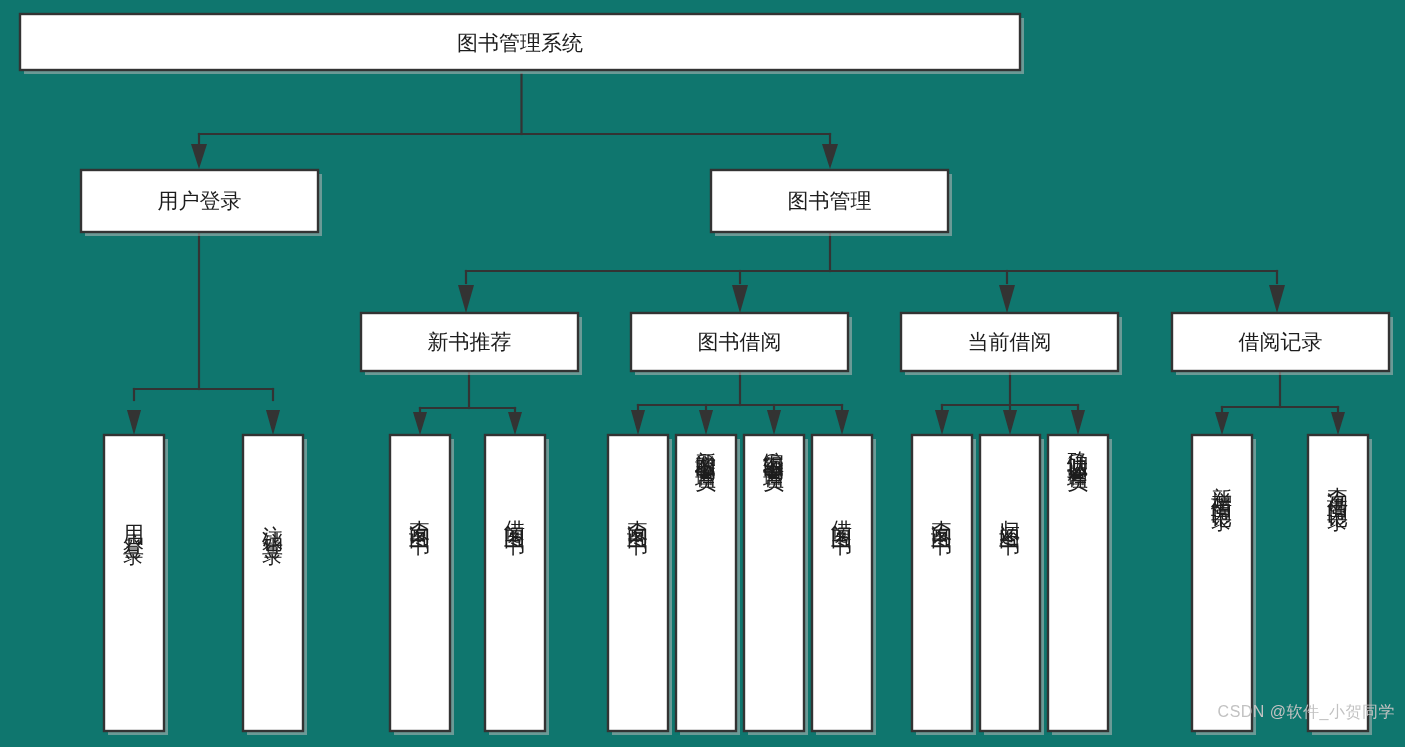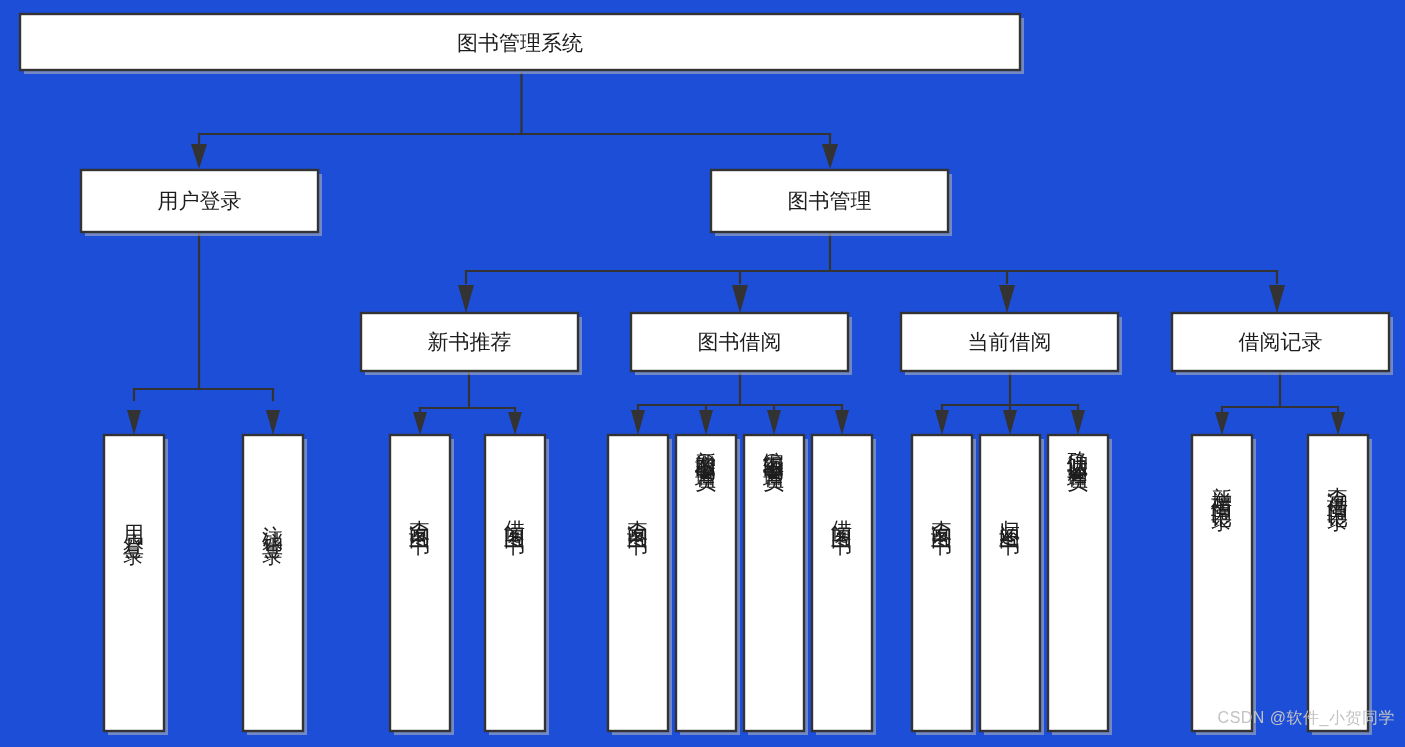--- a/index.html
+++ b/index.html
@@ -10,21 +10,21 @@
   body {
     width: 1405px;
     height: 747px;
     font-family: "Liberation Sans", "DejaVu Sans", sans-serif;
     overflow: hidden;
   }
   #diagram-root {
     position: relative;
     width: 1405px;
     height: 747px;
-    background: #1d4ed8;
+    background: #0f766e;
   }
   svg#tree-svg {
     position: absolute;
     left: 0;
     top: 0;
     width: 1405px;
     height: 747px;
     display: block;
   }
   .node-box {
@@ -54,21 +54,21 @@
   }
   .node-label-v {
     font-family: "Liberation Sans", "DejaVu Sans", sans-serif;
     font-size: 21px;
     fill: #1d1d1d;
     text-anchor: middle;
   }
   .watermark {
     position: absolute;
     right: 10px;
-    bottom: 18px;
+    bottom: 24px;
     font-family: "Liberation Sans", "DejaVu Sans", sans-serif;
     font-size: 16px;
     color: #c2c2c2;
     letter-spacing: 0.5px;
     white-space: nowrap;
     user-select: none;
   }
 </style>
 </head>
 <body>

